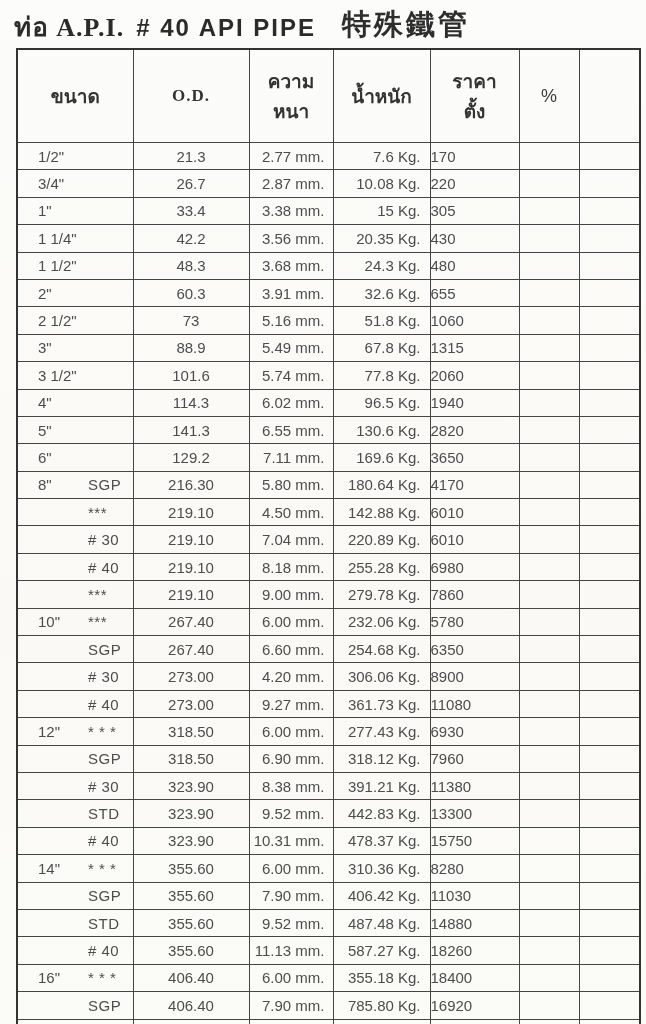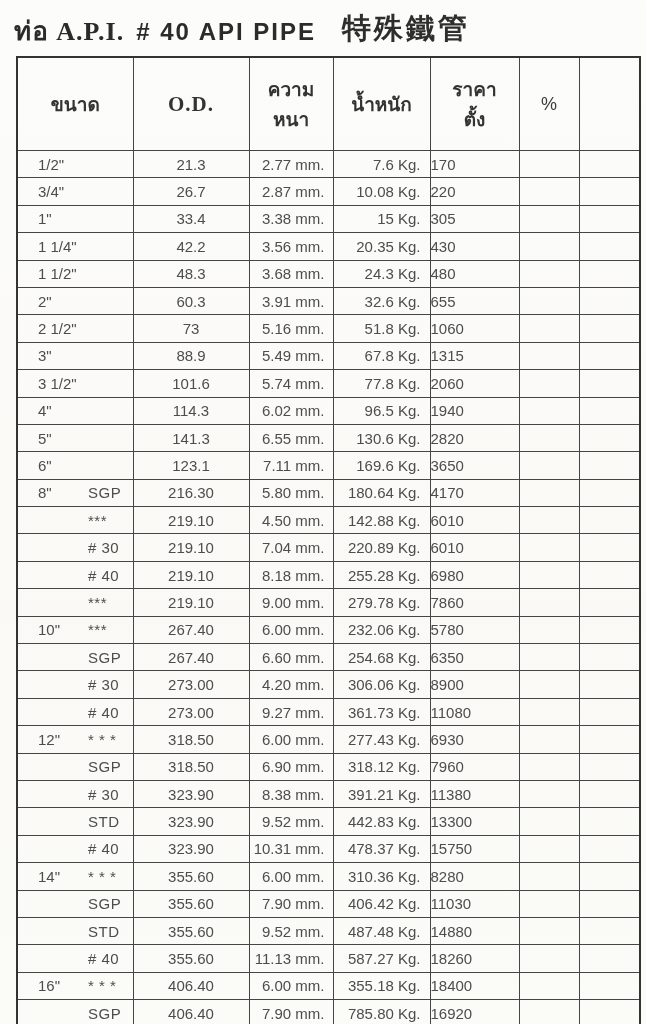--- a/index.html
+++ b/index.html
@@ -11,21 +11,21 @@
   .page {
     position: relative;
     width: 646px;
     height: 1024px;
     background: linear-gradient(180deg, #fcfcfa 0%, #faf9f6 60%, #fbfbf8 100%);
     overflow: hidden;
   }
   .title-row {
     padding: 10px 0 0 14px;
     white-space: nowrap;
-    line-height: 36px;
+    line-height: 28px;
   }
   .title-serif {
     font-family: "Liberation Serif", "DejaVu Serif", serif;
     font-weight: bold;
     font-size: 26px;
     color: #2b2b2b;
     letter-spacing: 1px;
   }
   .title-sans {
     font-family: "Liberation Sans", "DejaVu Sans", sans-serif;
@@ -60,21 +60,21 @@
     height: 44px;
     font-size: 19px;
     font-weight: bold;
     color: #333333;
     text-align: center;
     vertical-align: middle;
     padding: 16px;
   }
   th.h-od {
     font-family: "Liberation Serif", "DejaVu Serif", serif;
-    font-size: 21px;
+    font-size: 17px;
     letter-spacing: 1px;
   }
   th.h-pct {
     font-size: 18px;
     font-weight: normal;
     color: #3c3c3c;
   }
   td {
     height: 26.4px;
     font-size: 15px;
@@ -217,21 +217,21 @@
           <td class="c-size"><span class="size">5"</span><span class="spec"></span></td>
           <td class="c-od">141.3</td>
           <td class="c-th">6.55 mm.</td>
           <td class="c-wt">130.6 Kg.</td>
           <td class="c-pr">2820</td>
           <td class="c-pct"></td>
           <td class="c-x"></td>
         </tr>
         <tr>
           <td class="c-size"><span class="size">6"</span><span class="spec"></span></td>
-          <td class="c-od">123.1</td>
+          <td class="c-od">129.2</td>
           <td class="c-th">7.11 mm.</td>
           <td class="c-wt">169.6 Kg.</td>
           <td class="c-pr">3650</td>
           <td class="c-pct"></td>
           <td class="c-x"></td>
         </tr>
         <tr>
           <td class="c-size"><span class="size">8"</span><span class="spec">SGP</span></td>
           <td class="c-od">216.30</td>
           <td class="c-th">5.80 mm.</td>

